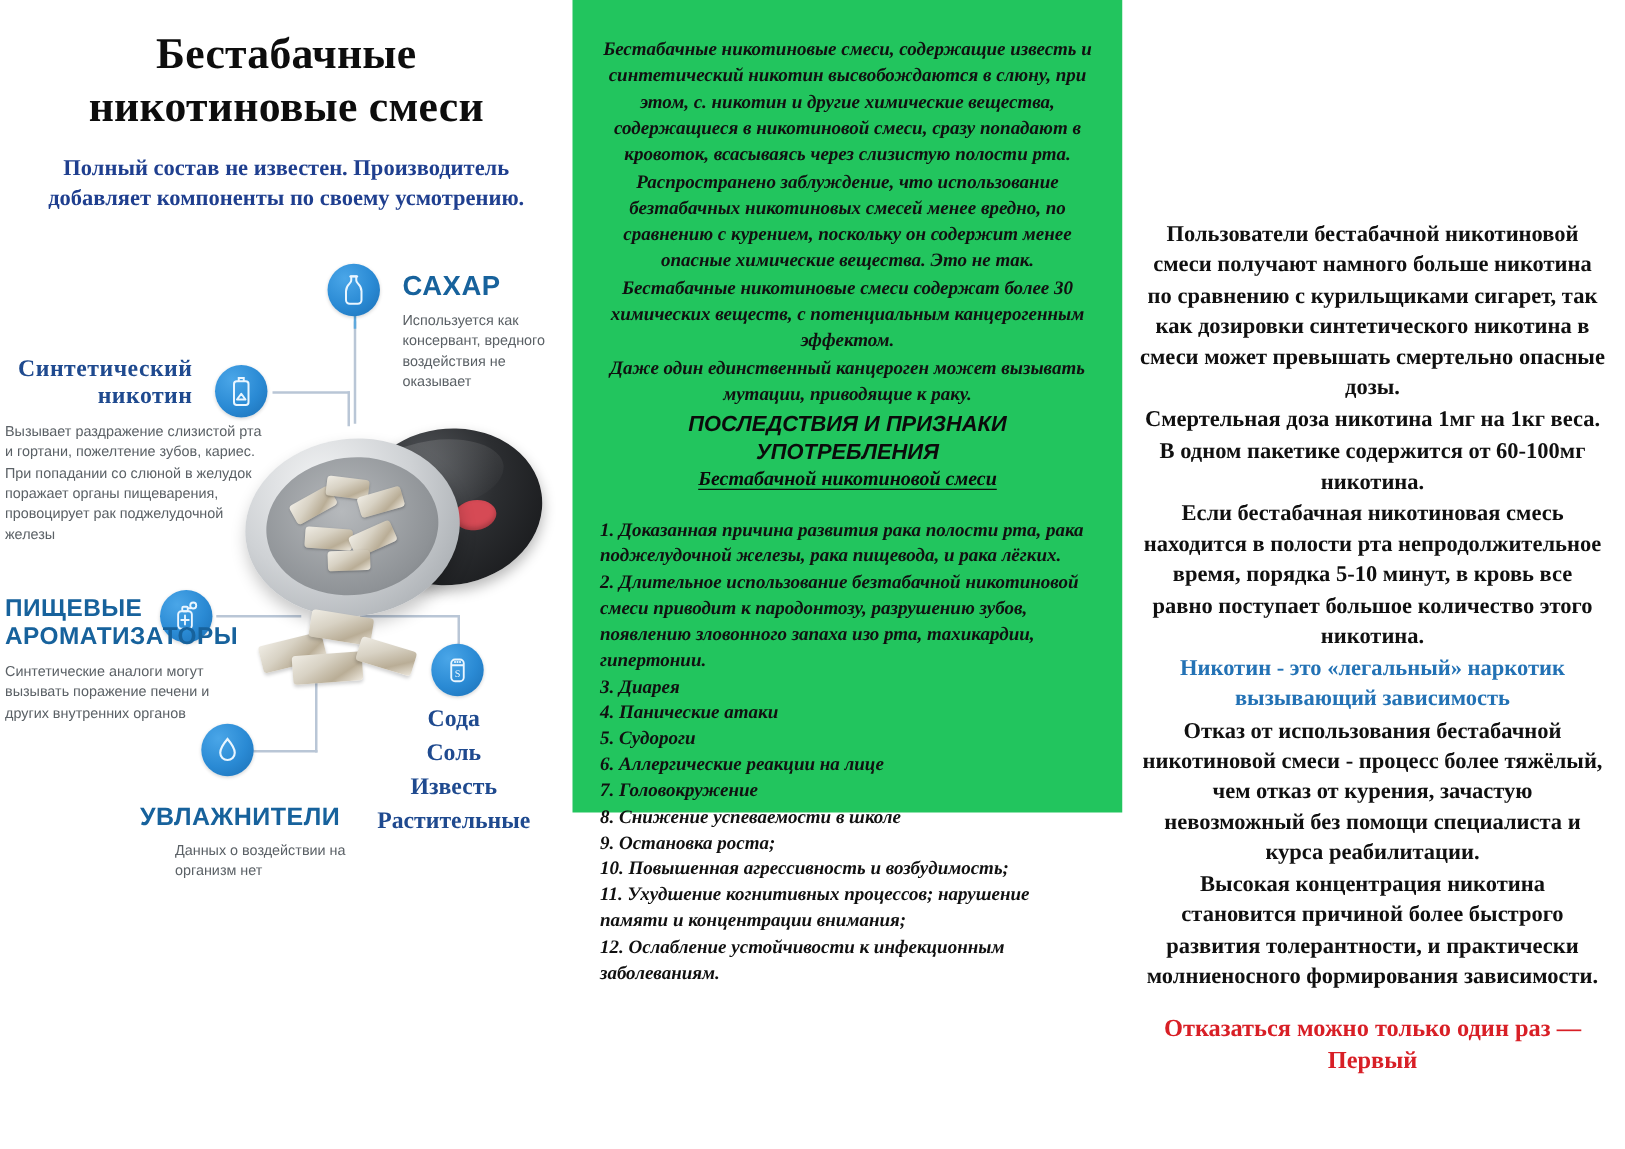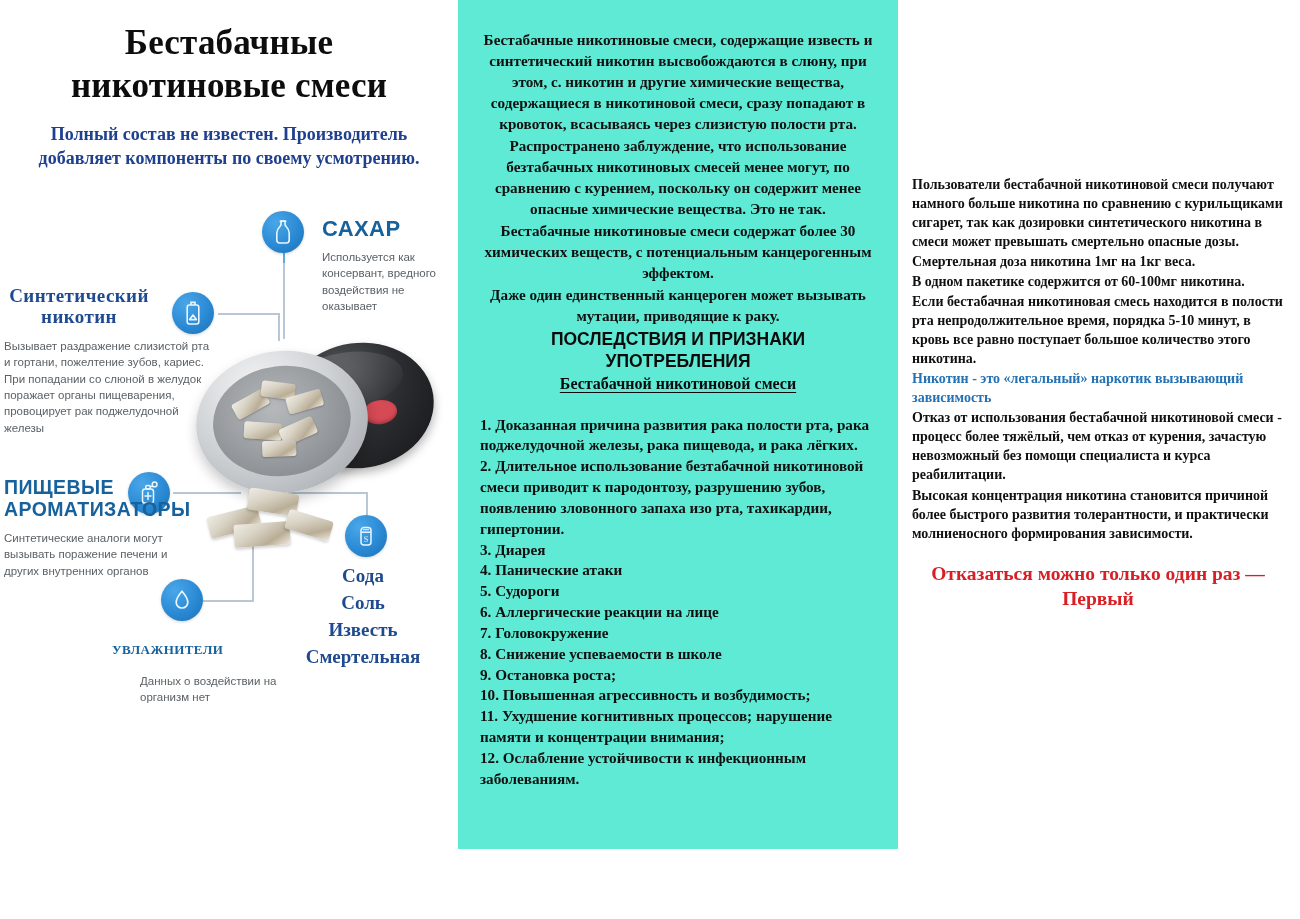--- a/index.html
+++ b/index.html
@@ -135,24 +135,25 @@
     background: linear-gradient(150deg, #efece4 0%, #d8d2c4 38%, #b9ad96 72%, #efeae0 100%);
     border-radius: 3px;
     box-shadow: 0 1px 2px rgba(0,0,0,.25);
   }
   .loose { position: absolute; left: 8px; top: 152px; width: 150px; height: 78px; }
   .loose .pouch { box-shadow: 0 2px 3px rgba(0,0,0,.18); }
 
   
   .col-mid {
     position: relative;
-    width: 440px; height: 849px;
+    width: 440px; height: 650px;
     flex: 0 0 440px;
-    background: #5eead4;
+    background: #22c55e;
     padding: 30px 22px 10px 22px;
+    font-style: italic;
   }
   .mid-intro {
     font-family: "Liberation Serif", serif;
     font-weight: bold;
     font-size: 15.2px;
     line-height: 1.38;
     color: #101010;
     text-align: center;
   }
   .mid-intro p { margin-bottom: 1px; }
@@ -190,23 +191,24 @@
   .col-right {
     position: relative;
     width: 402px; height: 919px;
     flex: 0 0 402px;
     background: #ffffff;
     padding: 175px 16px 10px 14px;
   }
   .right-body {
     font-family: "Liberation Serif", serif;
     font-weight: bold;
-    font-size: 14px;
+    font-size: 18px;
     line-height: 1.36;
     color: #101010;
+    text-align: center;
   }
   .right-body p { margin-bottom: 1px; }
   .hl-blue { color: #2372b5; }
   .final-warning {
     margin-top: 18px;
     font-family: "Liberation Serif", serif;
     font-weight: bold;
     font-size: 19.5px;
     line-height: 1.32;
     color: #d81f26;
@@ -244,21 +246,21 @@
       <div class="lbl-head" style="left:322px; top:12px; font-size:22px;">САХАР</div>
       <div class="lbl-body" style="left:322px; top:44px; width:126px;">Используется как консервант, вредного воздействия не оказывает</div>
 
       <div class="badge" style="left:172px; top:87px; width:42px; height:42px;">
         <svg width="20" height="26" viewBox="0 0 20 26" fill="none" stroke="#eaf6ff" stroke-width="1.6">
           <rect x="4.2" y="5" width="11.6" height="19" rx="2.2"></rect>
           <path d="M8 5V2.4h4V5"></path>
           <path d="M6.6 19.6l3.4-4.6 3.4 4.6z" stroke-linejoin="round"></path>
         </svg>
       </div>
-      <div class="lbl-head serif" style="left:4px; top:80px; width:150px; font-size:19px; text-align:center;">Синтетический никотин</div>
+      <div class="lbl-head serif" style="left:4px; top:80px; width:150px; font-size:19px; text-align:right;">Синтетический никотин</div>
       <div class="lbl-body" style="left:4px; top:133px; width:208px;">Вызывает раздражение слизистой рта и гортани, пожелтение зубов, кариес. При попадании со слюной в желудок поражает органы пищеварения, провоцирует рак поджелудочной железы</div>
 
       <div class="tin-wrap">
         <div class="tin-lid"></div>
         <div class="tin-base">
           <div class="tin-inner">
             <div class="pouch" style="left:22px; top:26px; width:36px; height:17px; transform:rotate(-22deg);"></div>
             <div class="pouch" style="left:52px; top:16px; width:34px; height:16px; transform:rotate(14deg);"></div>
             <div class="pouch" style="left:76px; top:30px; width:36px; height:17px; transform:rotate(-9deg);"></div>
             <div class="pouch" style="left:30px; top:54px; width:38px; height:17px; transform:rotate(11deg);"></div>
@@ -284,45 +286,45 @@
         </svg>
       </div>
       <div class="lbl-head" style="left:4px; top:272px; width:122px; font-size:19.5px;">ПИЩЕВЫЕ АРОМАТИЗАТОРЫ</div>
       <div class="lbl-body" style="left:4px; top:325px; width:180px;">Синтетические аналоги могут вызывать поражение печени и других внутренних органов</div>
 
       <div class="badge" style="left:161px; top:374px; width:42px; height:42px;">
         <svg width="20" height="24" viewBox="0 0 20 24" fill="none" stroke="#eaf6ff" stroke-width="1.7">
           <path d="M10 3.2C10 3.2 4.2 10 4.2 14.2a5.8 5.8 0 1 0 11.6 0C15.8 10 10 3.2 10 3.2z"></path>
         </svg>
       </div>
-      <div class="lbl-head" style="left:112px; top:438px; font-size:13px;font-family:Liberation Serif, serif;">УВЛАЖНИТЕЛИ</div>
+      <div class="lbl-head" style="left:112px; top:438px; font-size:20px;">УВЛАЖНИТЕЛИ</div>
       <div class="lbl-body" style="left:140px; top:468px; width:150px;">Данных о воздействии на организм нет</div>
 
       <div class="badge" style="left:345px; top:310px; width:42px; height:42px;">
         <svg width="18" height="26" viewBox="0 0 18 26" fill="none" stroke="#eaf6ff" stroke-width="1.5">
           <rect x="4" y="4.6" width="10" height="17.4" rx="3"></rect>
           <path d="M4.2 9.2h9.6"></path>
           <path d="M7 6.6h.01M9 6.6h.01M11 6.6h.01" stroke-linecap="round" stroke-width="1.7"></path>
           <text x="9" y="18.6" font-size="8.2" fill="#eaf6ff" stroke="none" text-anchor="middle" font-family="Liberation Serif, serif">S</text>
         </svg>
       </div>
       <div class="lbl-stack" style="left:268px; top:358px; width:190px;">
         <div>Сода</div>
         <div>Соль</div>
         <div>Известь</div>
-        <div>Смертельная</div>
+        <div>Растительные</div>
       </div>
 
     </div>
   </div>
 
   <div class="col-mid">
     <div class="mid-intro">
       <p>Бестабачные никотиновые смеси, содержащие известь и синтетический никотин высвобождаются в слюну, при этом, с. никотин и другие химические вещества, содержащиеся в никотиновой смеси, сразу попадают в кровоток, всасываясь через слизистую полости рта.</p>
-      <p>Распространено заблуждение, что использование безтабачных никотиновых смесей менее могут, по сравнению с курением, поскольку он содержит менее опасные химические вещества. Это не так.</p>
+      <p>Распространено заблуждение, что использование безтабачных никотиновых смесей менее вредно, по сравнению с курением, поскольку он содержит менее опасные химические вещества. Это не так.</p>
       <p>Бестабачные никотиновые смеси содержат более 30 химических веществ, с потенциальным канцерогенным эффектом.</p>
       <p>Даже один единственный канцероген может вызывать мутации, приводящие к раку.</p>
     </div>
 
     <div class="mid-heading">ПОСЛЕДСТВИЯ И ПРИЗНАКИ УПОТРЕБЛЕНИЯ</div>
     <div class="mid-subheading">Бестабачной никотиновой  смеси</div>
 
     <ul class="mid-list">
       <li>1. Доказанная причина развития рака полости рта, рака поджелудочной железы, рака пищевода, и рака лёгких.</li>
       <li>2. Длительное использование безтабачной никотиновой смеси приводит к пародонтозу, разрушению зубов, появлению зловонного запаха изо рта, тахикардии, гипертонии.</li>

